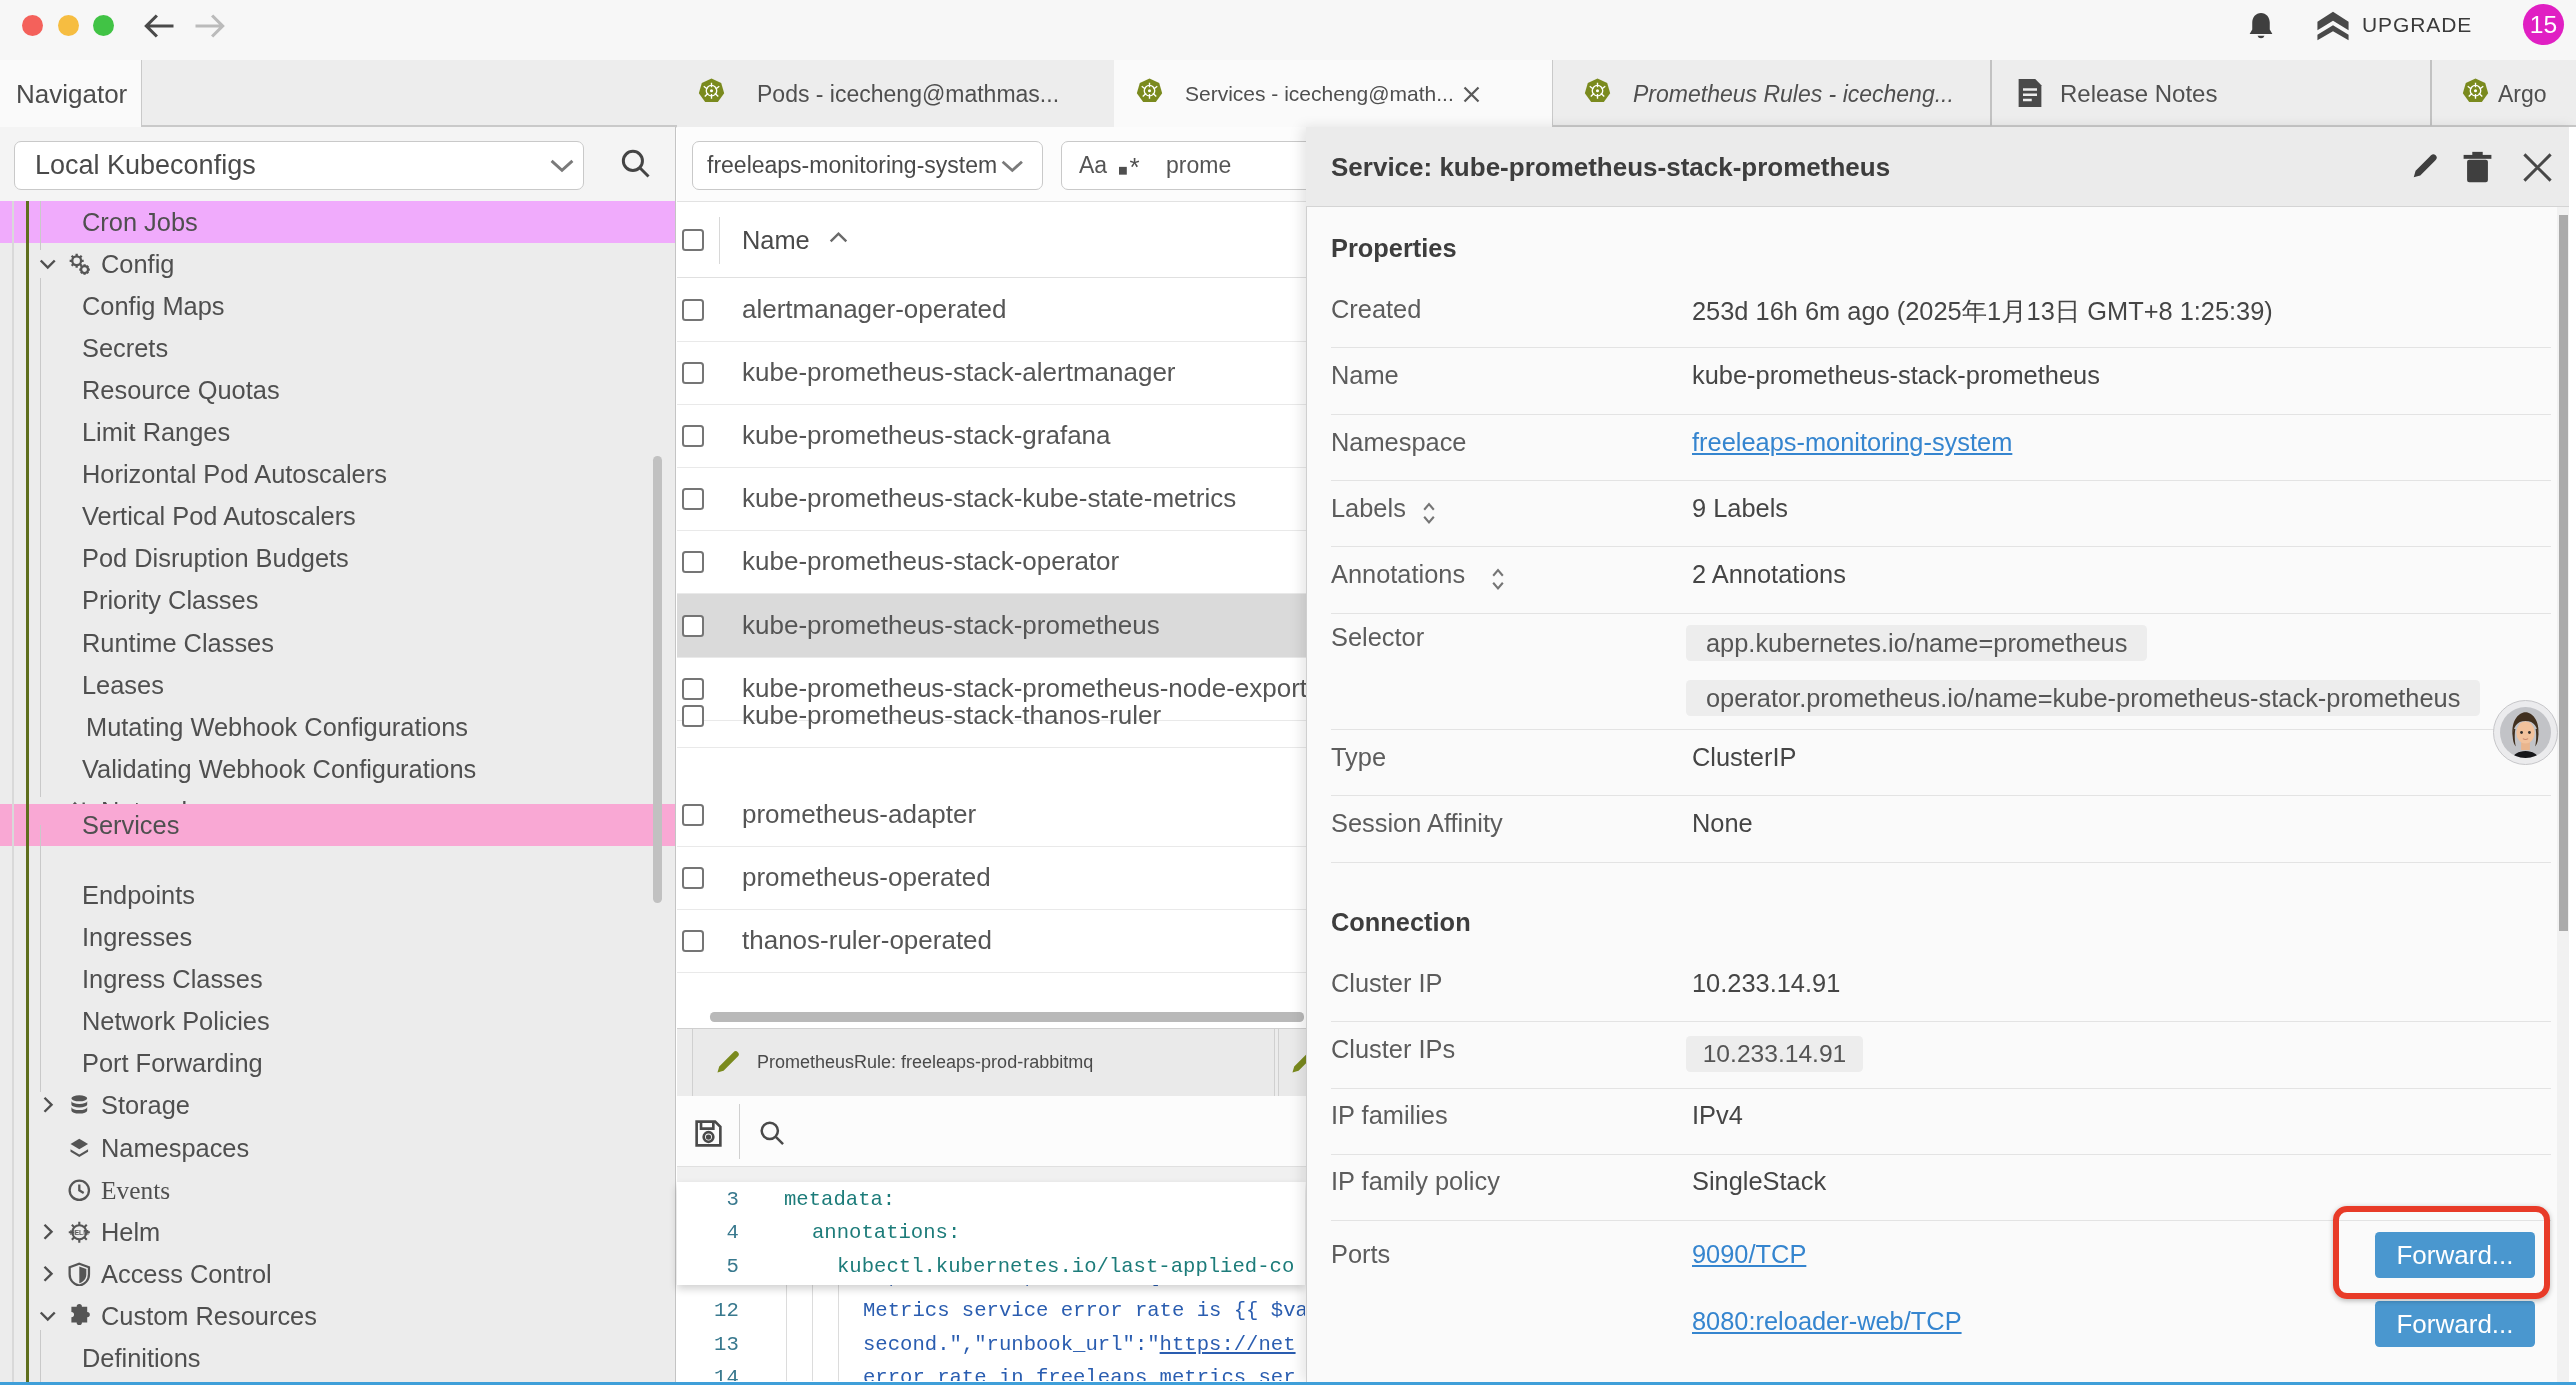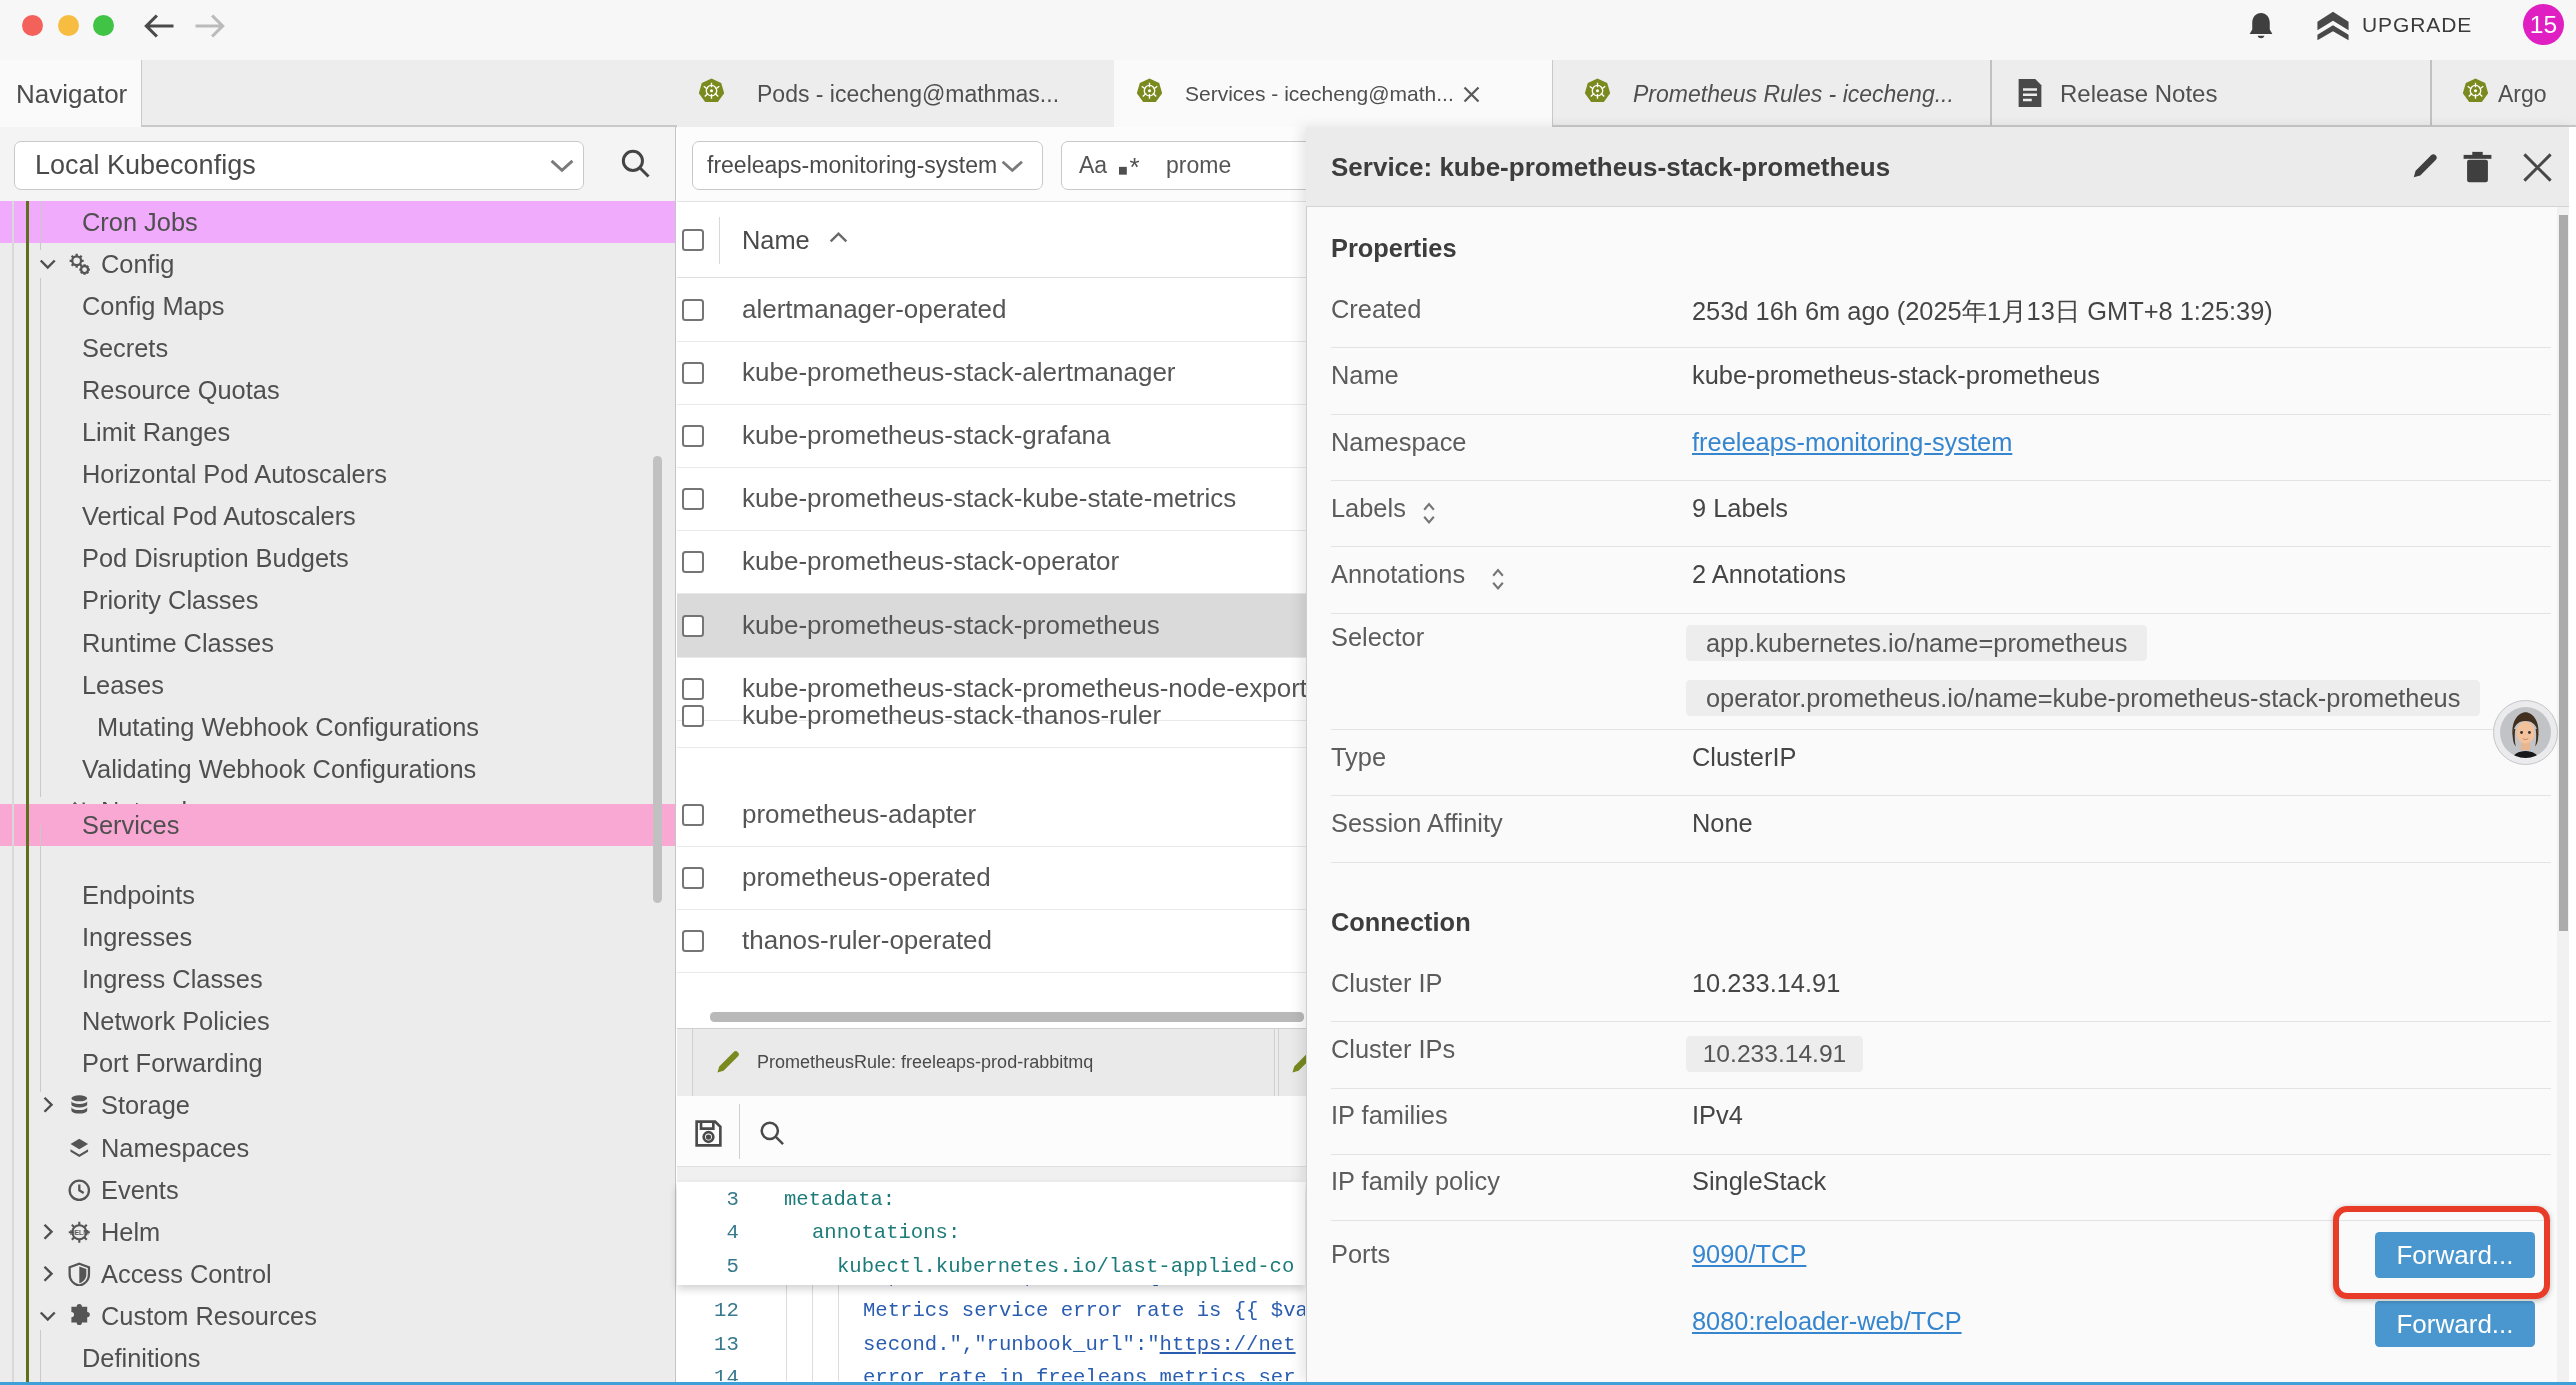--- a/index.html
+++ b/index.html
@@ -144,21 +144,21 @@
       <div class="trow" style="top:452px;">
         <div class="lbl" style="left:82px;">Priority Classes</div>
       </div>
       <div class="trow" style="top:495px;">
         <div class="lbl" style="left:82px;">Runtime Classes</div>
       </div>
       <div class="trow" style="top:537px;">
         <div class="lbl" style="left:82px;">Leases</div>
       </div>
       <div class="trow" style="top:579px;">
-        <div class="lbl" style="left:97px;">Mutating Webhook Configurations</div>
+        <div class="lbl" style="left:86px;">Mutating Webhook Configurations</div>
       </div>
       <div class="trow" style="top:621px;">
         <div class="lbl" style="left:82px;">Validating Webhook Configurations</div>
       </div>
       <div class="trow" style="top:663px;">
         <svg class="abs" style="left:39px;top:13px;" width="17.5" height="16" viewBox="0 0 20 18">
           <path d="M2 5 L10 13 L18 5" stroke="#4f4f4f" stroke-width="2.8" fill="none"></path>
         </svg>
         <svg class="abs" style="left:67px;top:8.8px;" width="24.6" height="24.6" viewBox="0 0 28 28">
           <g fill="none" stroke="#555" stroke-width="2.6">
@@ -206,21 +206,21 @@
             <path d="M4 15 L14 21 L24 15 L24 18 L14 24 L4 18 Z"></path>
           </g>
         </svg>
 <div class="lbl" style="left:101px;">Namespaces</div>
       </div>
       <div class="trow" style="top:1042px;">
         <svg class="abs" style="left:67px;top:8.8px;" width="24.6" height="24.6" viewBox="0 0 28 28">
           <circle cx="14" cy="14" r="11" fill="none" stroke="#555" stroke-width="2.6"></circle>
           <path d="M14 7.5 V14 L19 17" fill="none" stroke="#555" stroke-width="2.6"></path>
         </svg>
-<div class="lbl" style="left:101px;">Events</div>
+<div class="lbl" style="left:101px;font-family:Liberation Serif, serif;">Events</div>
       </div>
       <div class="trow" style="top:1084px;">
         <svg class="abs" style="left:40px;top:12.3px;" width="16" height="17.5" viewBox="0 0 18 20">
           <path d="M5 2 L13 10 L5 18" stroke="#4f4f4f" stroke-width="2.8" fill="none"></path>
         </svg>
         <svg class="abs" style="left:67px;top:8.8px;" width="24.6" height="24.6" viewBox="0 0 28 28">
           <g fill="none" stroke="#555" stroke-width="2.4">
             <circle cx="14" cy="14" r="8"></circle>
             <path d="M14 2 v4 M14 22 v4 M2 14 h4 M22 14 h4 M5.5 5.5 l2.8 2.8 M19.7 19.7 l2.8 2.8 M22.5 5.5 l-2.8 2.8 M8.3 19.7 l-2.8 2.8"></path>
           </g>

